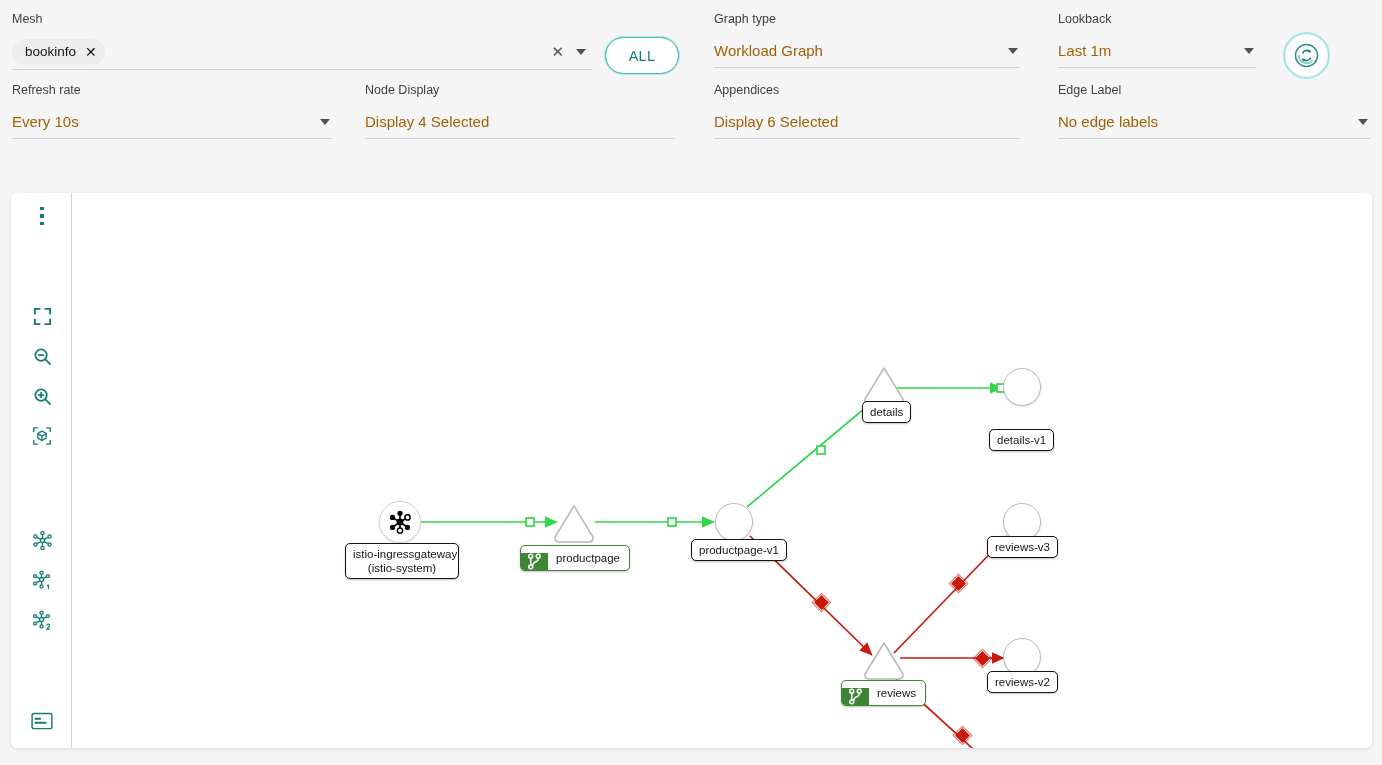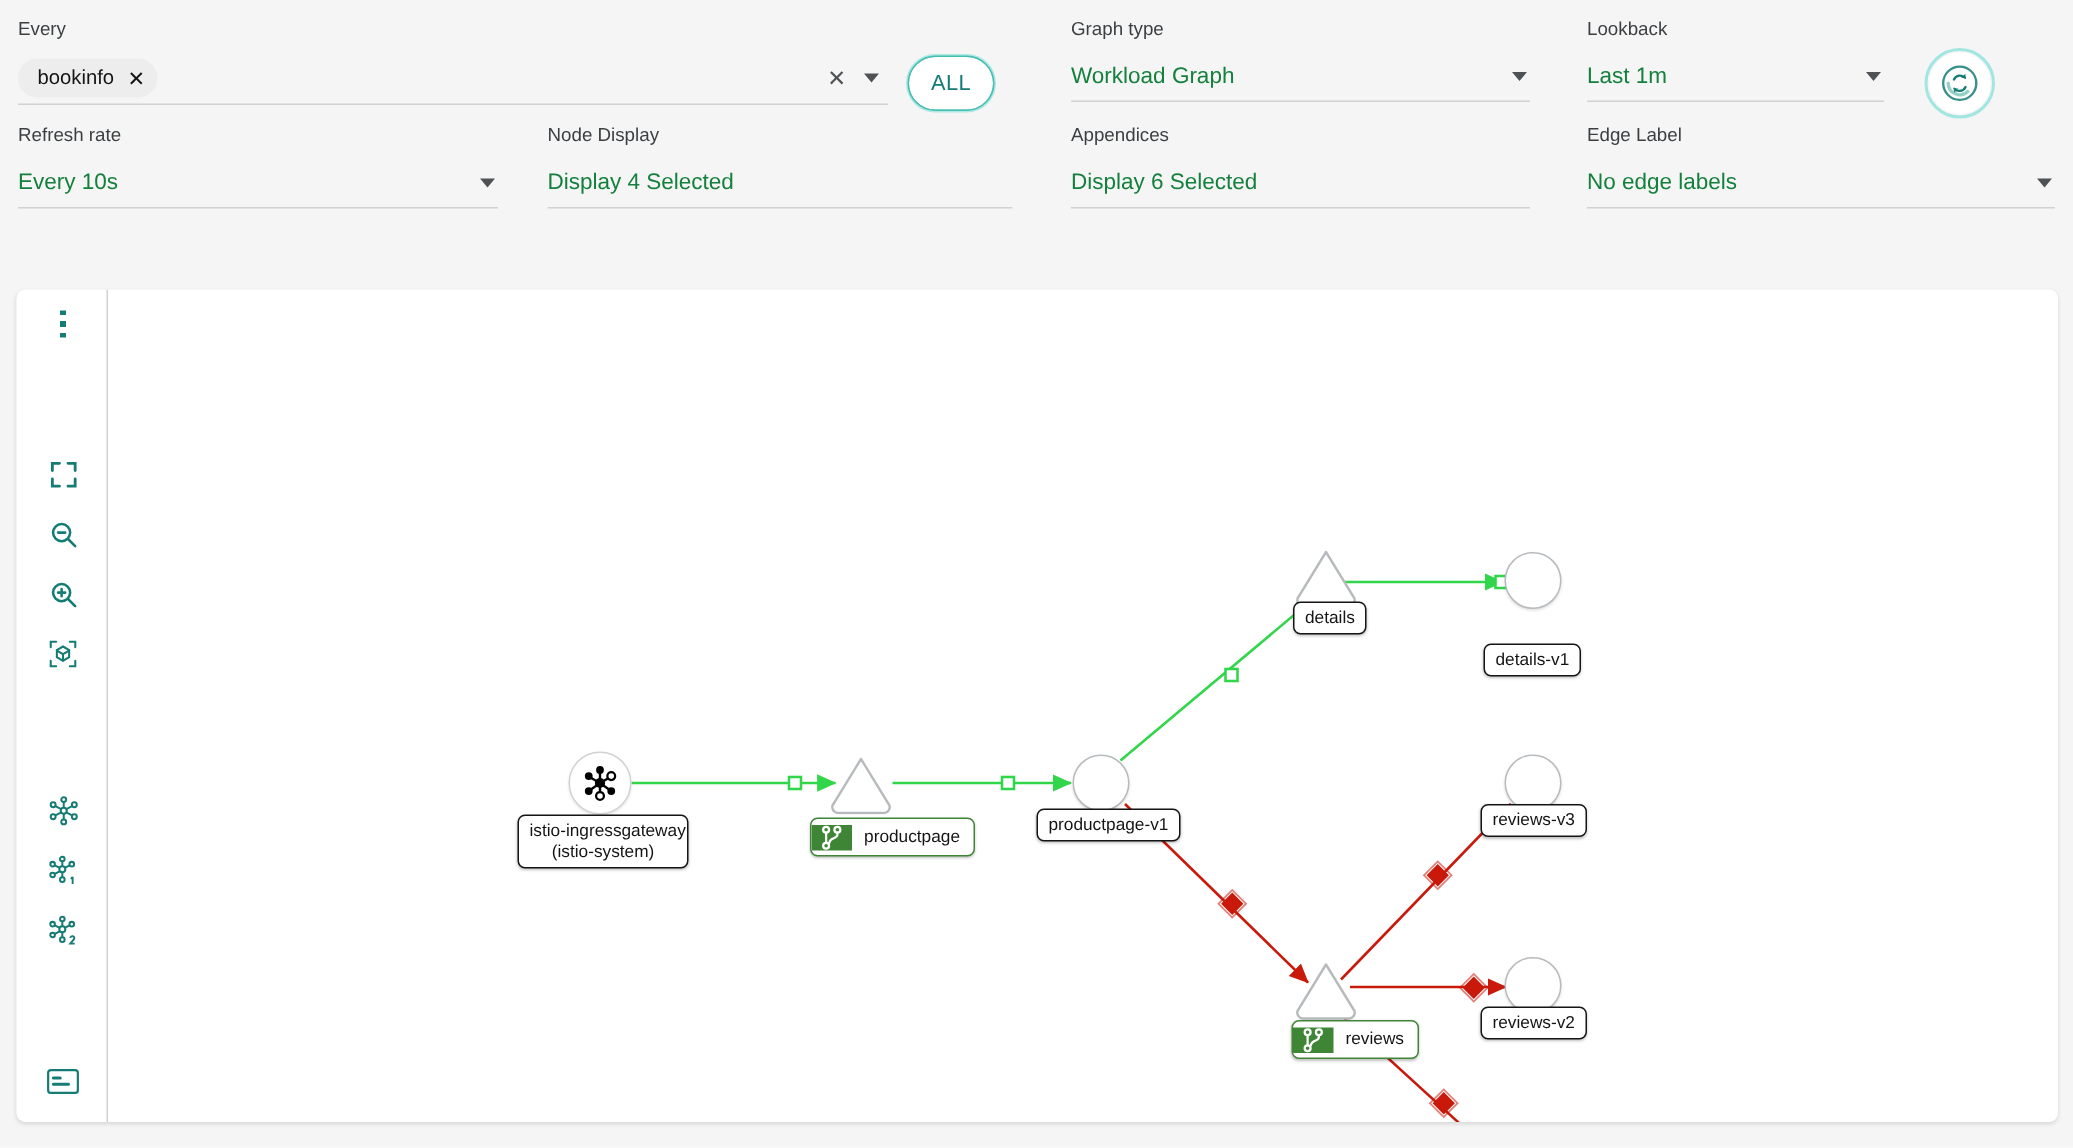--- a/index.html
+++ b/index.html
@@ -27,21 +27,21 @@
   }
   .underline-field {
     border-bottom: 1px solid #d2d2d2;
     height: 34px;
     display: flex;
     align-items: center;
     position: relative;
   }
   .field-value {
     font-size: 15px;
-    color: #15803d;
+    color: #a16207;
     font-family: "Liberation Sans", sans-serif;
     white-space: nowrap;
   }
   .caret {
     position: absolute;
     right: 2px;
     top: 50%;
     transform: translateY(-50%);
     width: 0; height: 0;
     border-left: 5px solid transparent;
@@ -85,21 +85,21 @@
     position: absolute; right: 6px; top: 50%;
     transform: translateY(-50%);
     width: 0; height: 0;
     border-left: 5px solid transparent;
     border-right: 5px solid transparent;
     border-top: 6px solid #4f5255;
   }
   .all-btn {
     position: absolute;
     left: 605px; top: 37px;
-    width: 58px; height: 37px;
+    width: 74px; height: 37px;
     border: 1px solid #129a8b;
     border-radius: 20px;
     background: #ffffff;
     color: #147c74;
     font-size: 14.5px;
     letter-spacing: .3px;
     display: flex; align-items: center; justify-content: center;
     cursor: pointer;
     outline: 2px solid rgba(115,221,212,.55);
     outline-offset: -1px;
@@ -185,23 +185,22 @@
     padding: 3px 7px;
     white-space: nowrap;
     box-shadow: 0 1px 2px rgba(0,0,0,.25);
     line-height: 14px;
     text-align: center;
   }
   .node-label.badged {
     border: 1.5px solid #3e8635;
     padding: 0;
     display: flex;
-    align-items: center;
+    align-items: flex-end;
     overflow: hidden;
-    margin-left: 20px;
   }
   .badge-box {
     background: #3e8635;
     width: 32px;
     display: flex; align-items: center; justify-content: center;
   }
   .badge-text { padding: 5px 9px 5px 8px; }
 
   .hub-node {
     width: 42px; height: 42px;
@@ -211,21 +210,21 @@
     display: flex; align-items: center; justify-content: center;
     box-shadow: 0 1px 2px rgba(0,0,0,.10);
   }
 </style>
 </head>
 <body>
 
 <div class="toolbar">
 
   <div class="mesh-block">
-    <div class="field-label">Every</div>
+    <div class="field-label">Mesh</div>
     <div class="mesh-field">
       <span class="chip">
         <span>bookinfo</span>
         <span class="chip-x">✕</span>
       </span>
       <span class="mesh-clear">✕</span>
       <span class="mesh-caret"></span>
     </div>
   </div>
 

